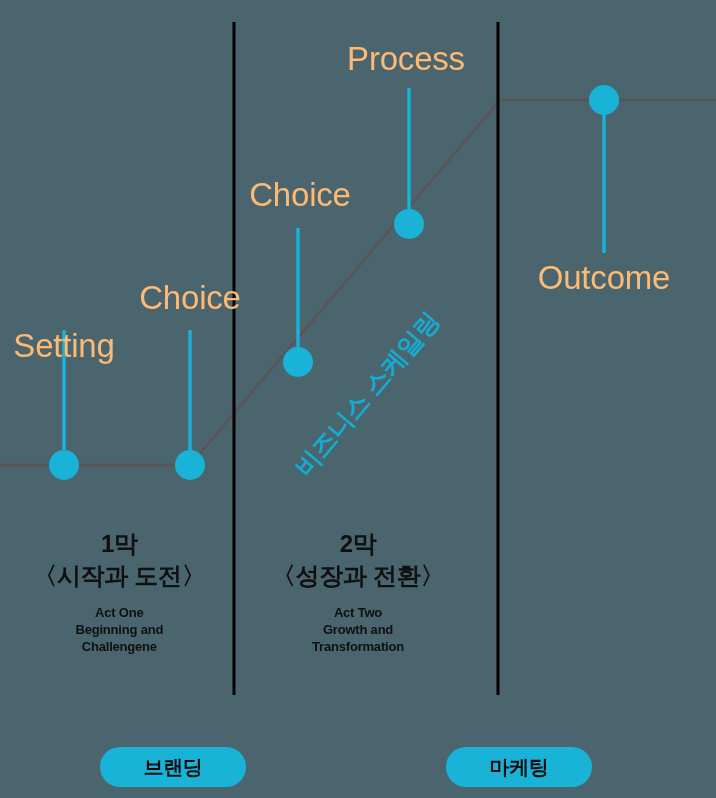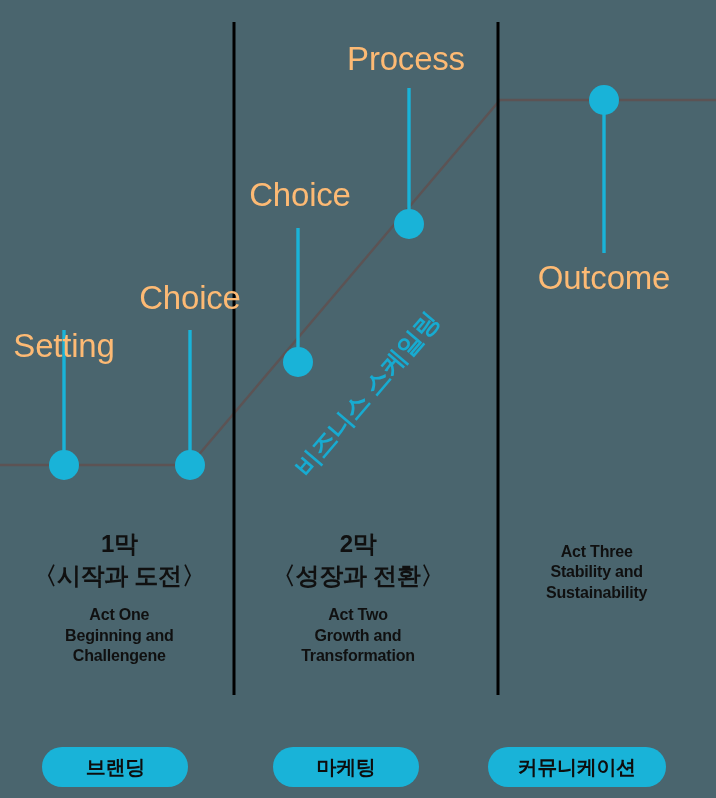--- a/index.html
+++ b/index.html
@@ -69,21 +69,21 @@
   }
   .act-ko {
     font-size: 24px;
     font-weight: 700;
     line-height: 1.32;
     white-space: pre-line;
     letter-spacing: -0.3px;
   }
   .act-en {
     margin-top: 14px;
-    font-size: 16px;
+    font-size: 13px;
     font-weight: 700;
     line-height: 1.28;
     white-space: pre-line;
     letter-spacing: -0.2px;
   }
 
   
   #pills {
     position: absolute;
     left: 0;
@@ -158,31 +158,25 @@
 Challengene</div>
     </div>
     <div class="act-col">
       <div class="act-ko">2막
 〈성장과 전환〉</div>
       <div class="act-en">Act  Two
 Growth and
 Transformation</div>
     </div>
     <div class="act-col">
-      <div class="act-en">Act  Three
-Stability and
-Sustainability</div>
     </div>
   </div>
 
   <div id="pills">
     <div class="pill-cell">
       <div class="pill">브랜딩</div>
     </div>
     <div class="pill-cell">
       <div class="pill">마케팅</div>
     </div>
-    <div class="pill-cell">
-      <div class="pill">커뮤니케이션</div>
-    </div>
   </div>
 
 </div>
 
 </body></html>

